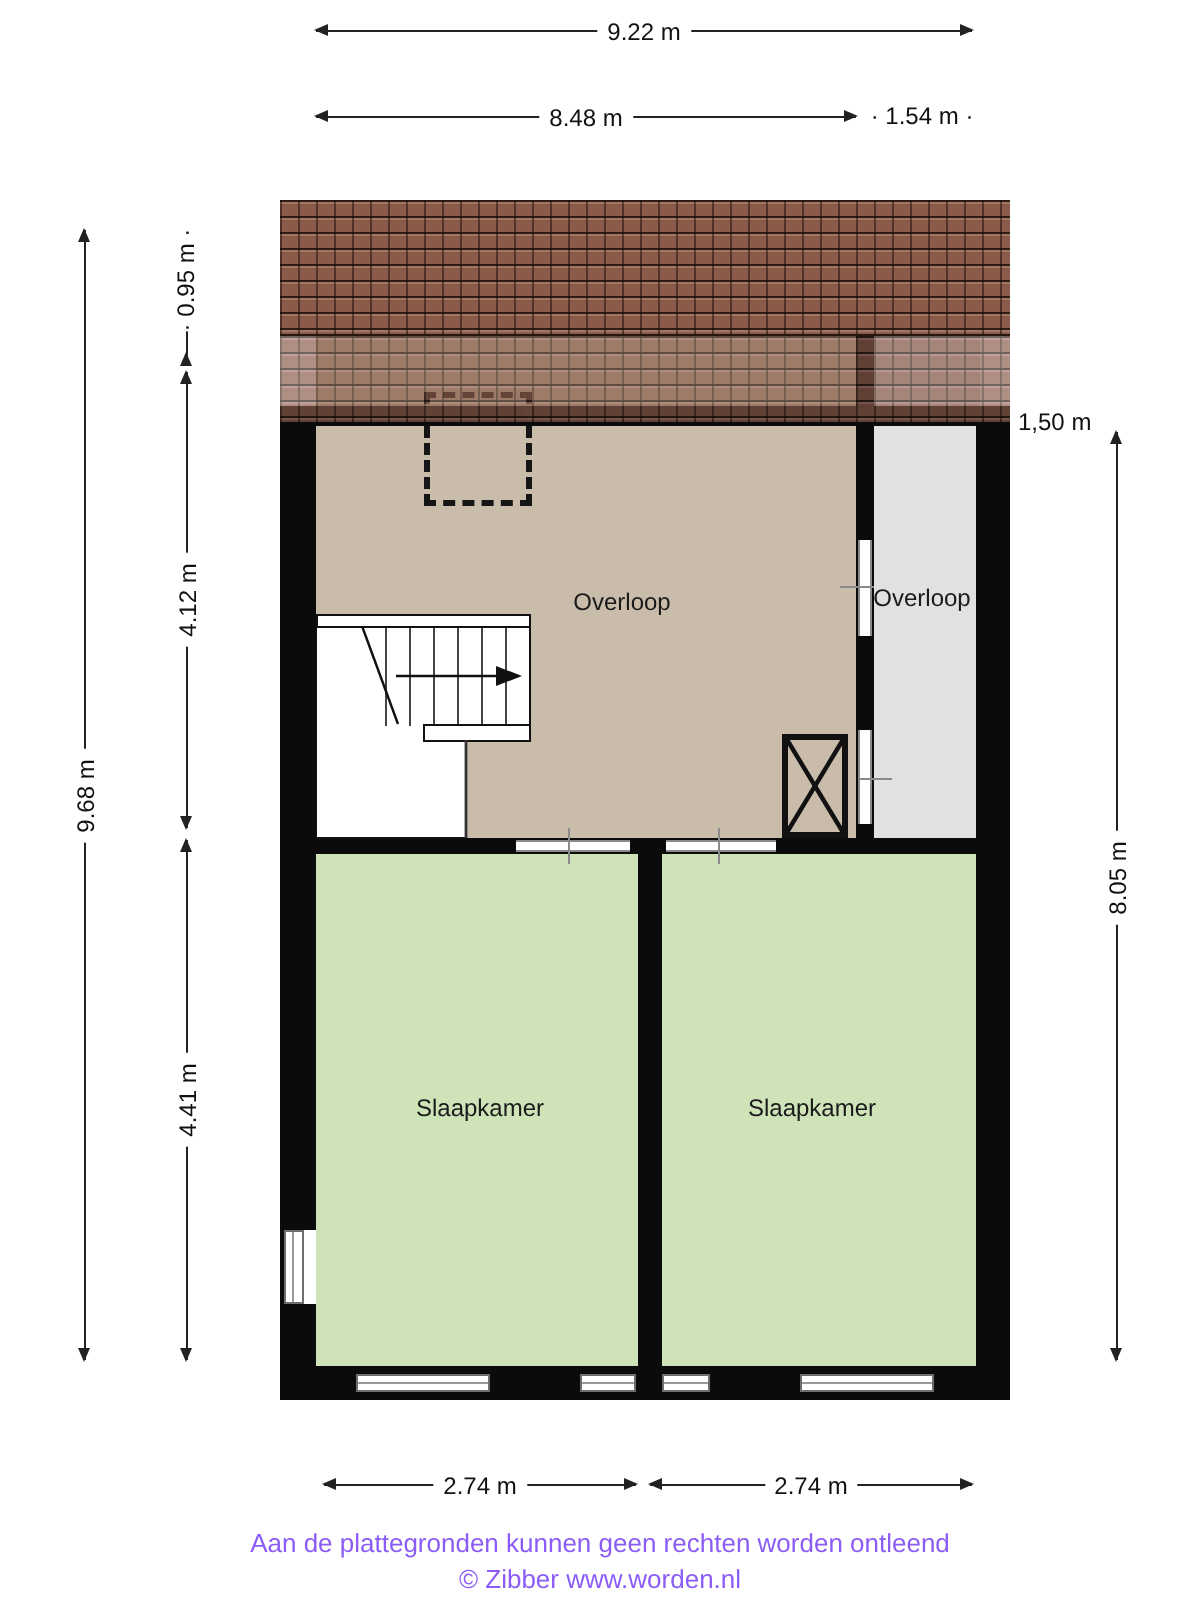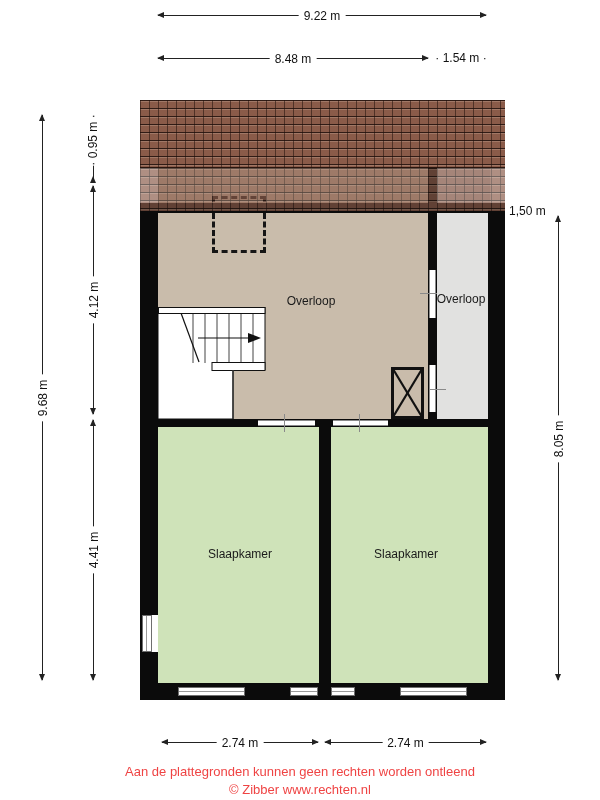--- a/index.html
+++ b/index.html
@@ -43,21 +43,21 @@
   .dim-v::after{content:"";position:absolute;bottom:-1px;left:-4px;border-left:3.5px solid transparent;border-right:3.5px solid transparent;border-top:7px solid #222;}
   .dim-v.no-top::before{display:none;}
   .dim-v.arrow-up-bottom::after{border-top:0;border-bottom:7px solid #222;}
   .dim-label{position:absolute;background:#fff;padding:0 5px;font-size:12px;color:#111;white-space:nowrap;}
   .dim-h .dim-label{left:50%;top:0;transform:translate(-50%,-50%);}
   .dim-v .dim-label{left:0;top:50%;transform:translate(-50%,-50%) rotate(-90deg);}
   .dim-free{position:absolute;font-size:12px;color:#111;white-space:nowrap;transform:translate(-50%,-50%);background:#fff;}
   .dim-free.vert{transform:translate(-50%,-50%) rotate(-90deg);}
   .height-label{position:absolute;font-size:12px;color:#111;white-space:nowrap;}
   
-  .footer-line{position:absolute;left:0;width:600px;text-align:center;font-size:13px;color:#ef4444;}
+  .footer-line{position:absolute;left:0;width:600px;text-align:center;font-size:13px;color:#8b5cf6;}
 </style>
 </head>
 <body>
 
 <div id="canvas">
 
   <div class="floor-landing" style="left:158px;top:168px;width:270px;height:251px;"></div>
   <div class="floor-storage" style="left:437px;top:168px;width:53px;height:252px;"></div>
   <div class="floor-bedroom" style="left:158px;top:427px;width:161px;height:256px;"></div>
   <div class="floor-bedroom" style="left:331px;top:427px;width:159px;height:256px;"></div>
@@ -153,15 +153,15 @@
   </div>
 
   <div class="dim-h" style="left:162px;top:742px;width:156px;">
     <span class="dim-label">2.74 m</span>
   </div>
   <div class="dim-h" style="left:325px;top:742px;width:161px;">
     <span class="dim-label">2.74 m</span>
   </div>
 
   <div class="footer-line" style="top:764px;">Aan de plattegronden kunnen geen rechten worden ontleend</div>
-  <div class="footer-line" style="top:782px;">© Zibber www.rechten.nl</div>
+  <div class="footer-line" style="top:782px;">© Zibber www.worden.nl</div>
 
 </div>
 
 </body></html>

